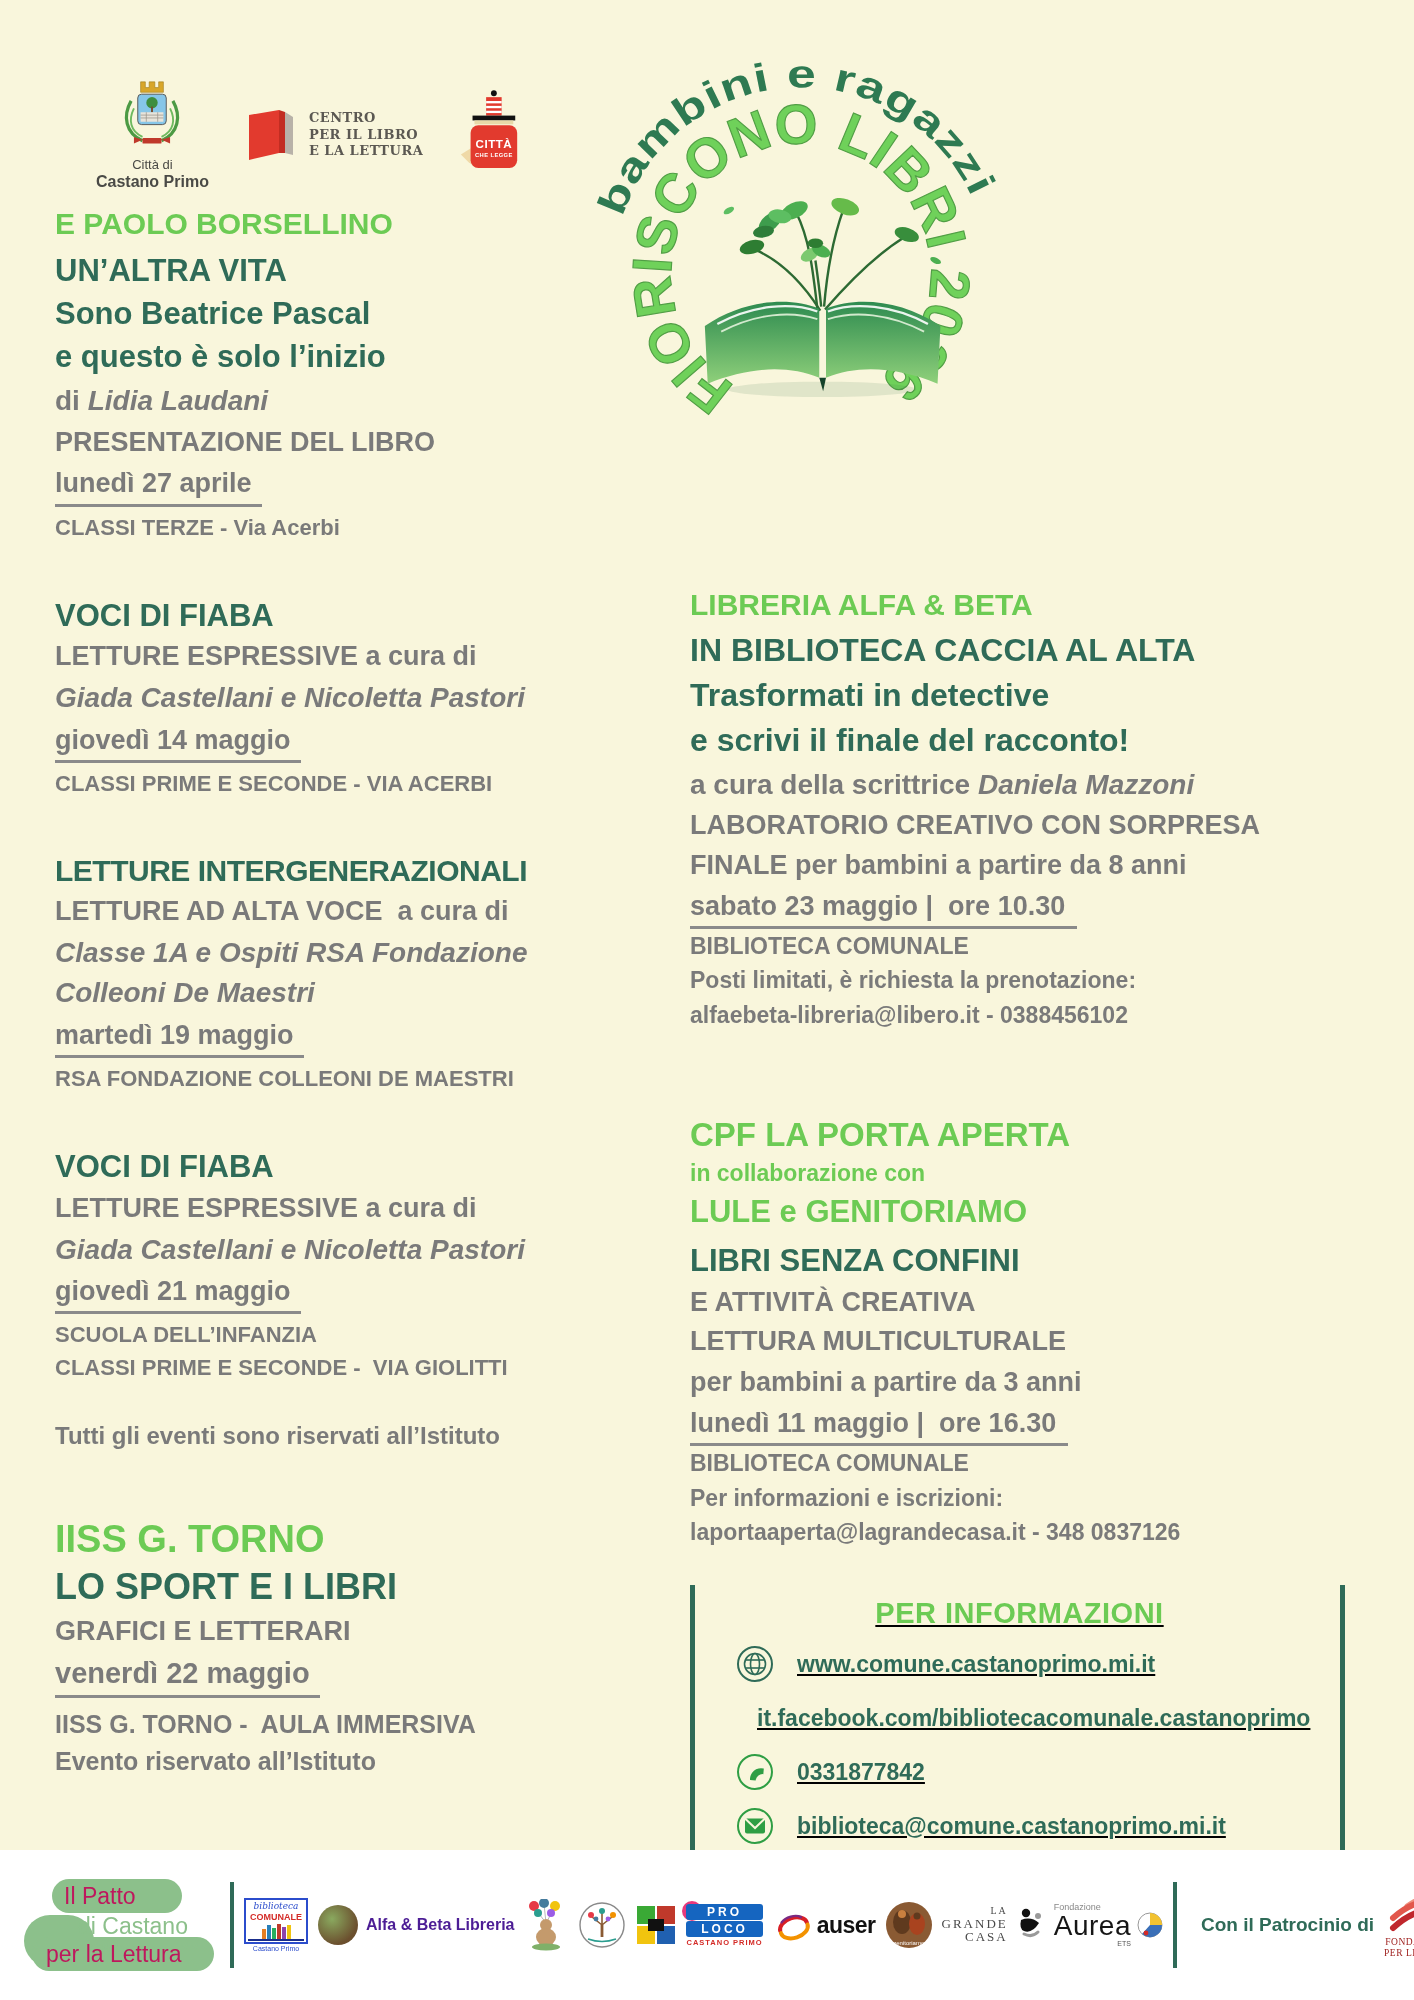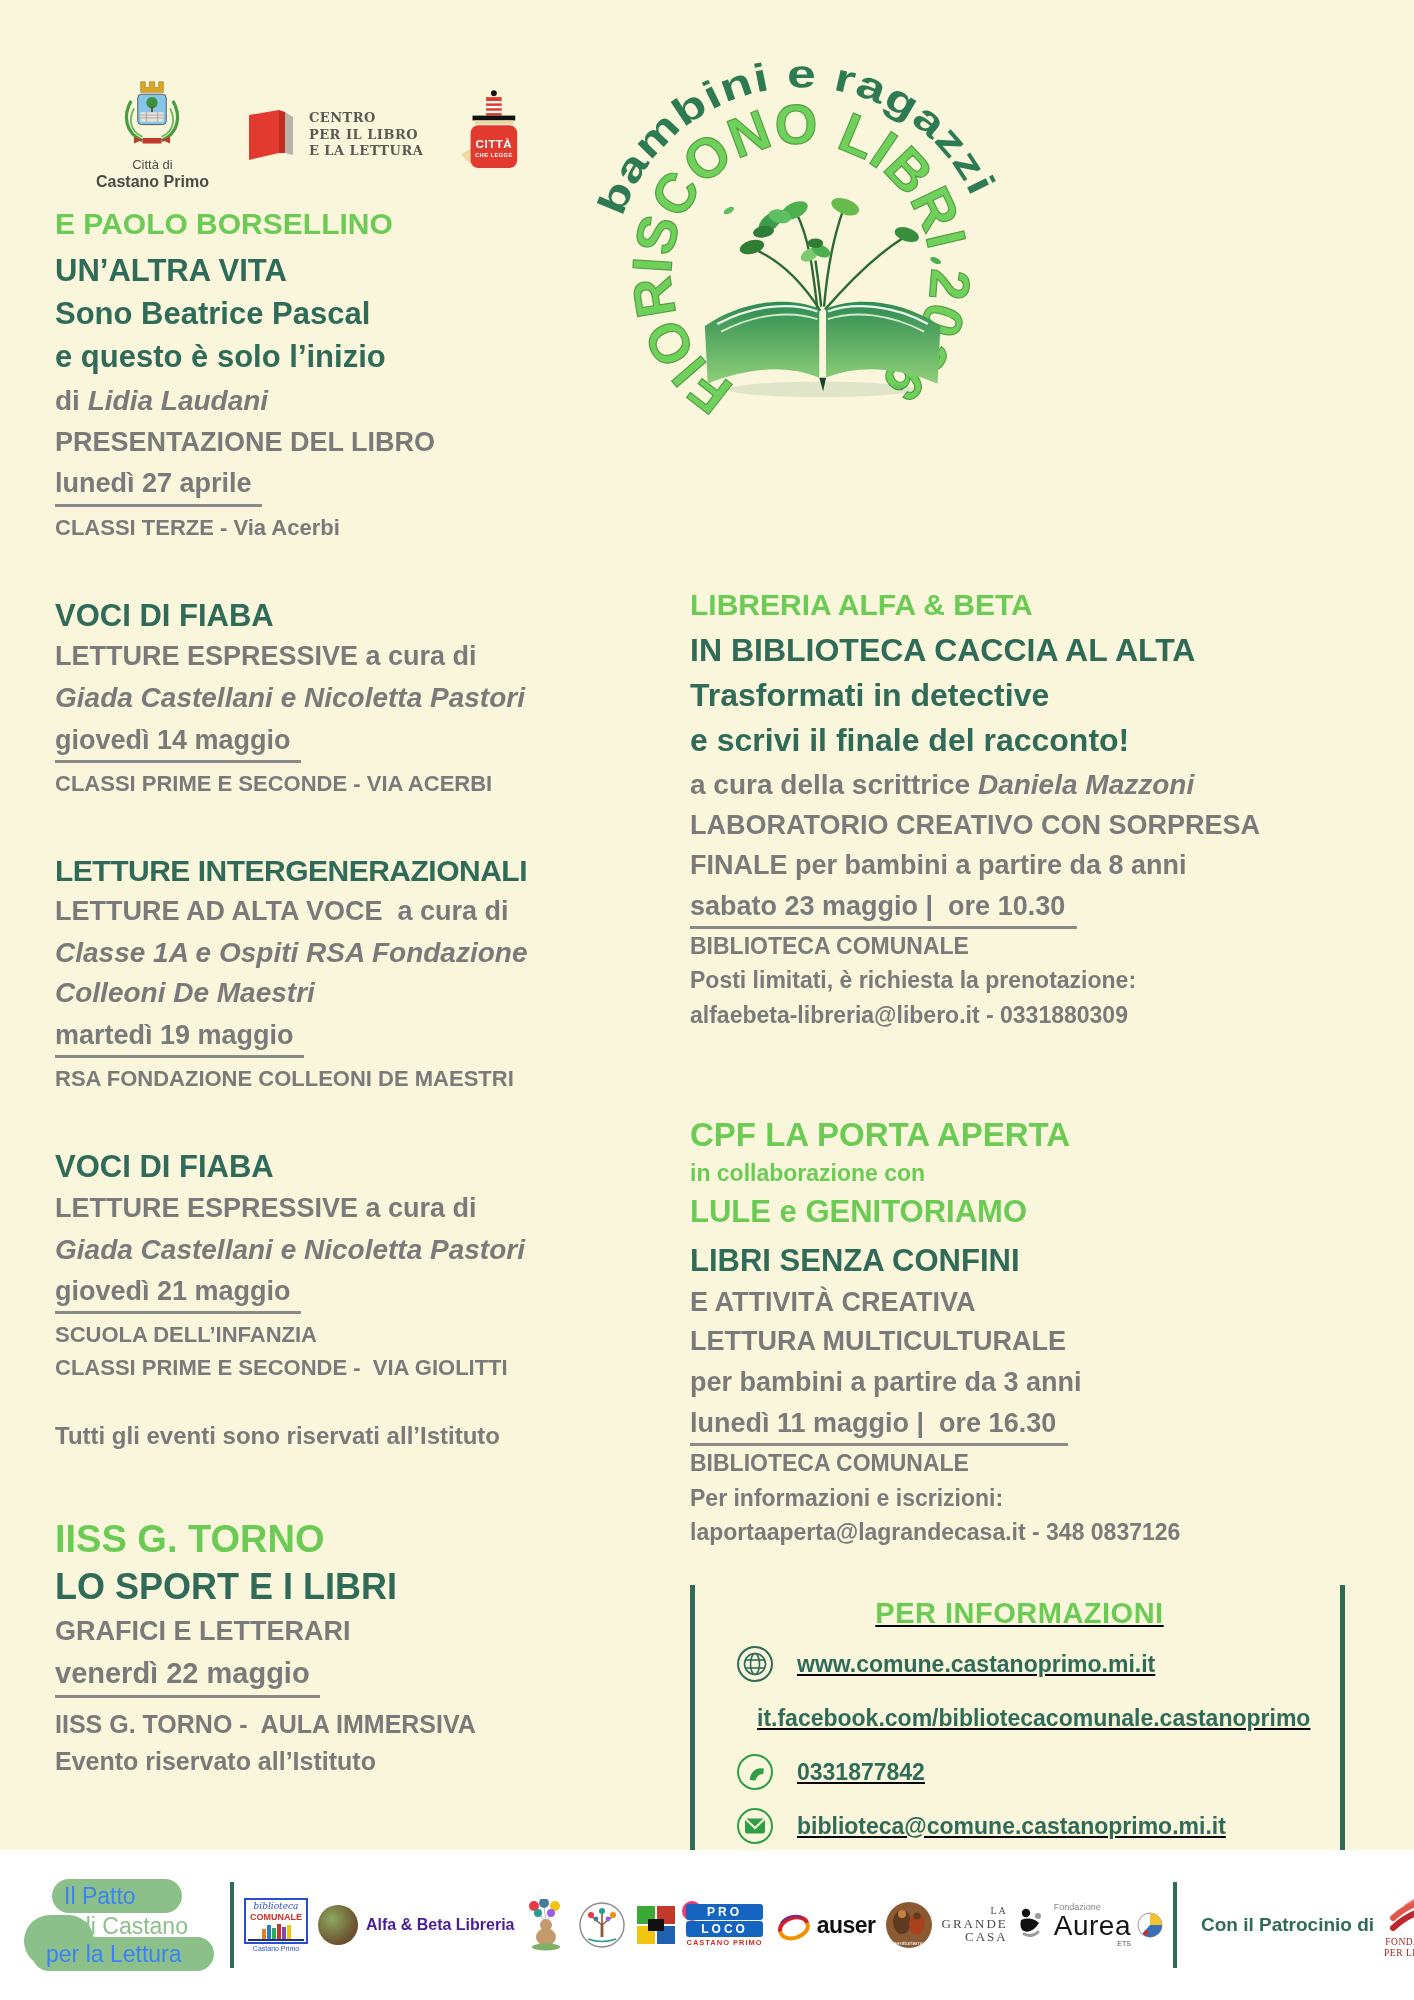--- a/index.html
+++ b/index.html
@@ -72,21 +72,21 @@
   .ic-ring-g{fill:none;stroke:#2f9e44;stroke-width:2;}
   .ic-line-t{stroke:#2F6B58;stroke-width:1.6;fill:none;}
   .ic-fill-g{fill:#2f9e44;}
 
   
   .footer{position:absolute;left:0;bottom:0;width:1414px;height:150px;background:#ffffff;
     display:flex;align-items:center;gap:10px;padding:0 24px;box-sizing:border-box;}
   .fdiv{width:4px;height:86px;background:#2F6B58;flex:0 0 auto;}
   .patto{position:relative;width:196px;height:100px;flex:0 0 auto;}
   .patto .blob{position:absolute;background:#8CC08B;border-radius:24px;}
-  .patto .t{position:absolute;font-size:23px;line-height:1;color:#3b82f6;}
+  .patto .t{position:absolute;font-size:23px;line-height:1;color:#be185d;}
   .patto .t.green{color:#8CC08B;}
   .bib{width:64px;flex:0 0 auto;text-align:center;}
   .bib-box{border:2px solid #2b4ccc;padding:2px 2px 1px;background:#fff;}
   .bib1{font-family:"DejaVu Serif",serif;font-style:italic;color:#2b4ccc;font-size:9px;line-height:1.1;}
   .bib2{color:#d42b27;font-weight:700;font-size:9px;line-height:1.2;}
   .bars{display:flex;align-items:flex-end;justify-content:center;gap:1px;height:16px;border-bottom:2px solid #1a2e8c;margin-top:1px;}
   .bars i{display:block;width:4px;}
   .bib3{color:#2b4ccc;font-size:7px;margin-top:1px;}
   .ab{display:flex;align-items:center;gap:8px;flex:0 0 auto;}
   .ab-av{width:40px;height:40px;border-radius:50%;background:radial-gradient(circle at 35% 35%, #8aa95f, #6b4f2e 70%);}
@@ -270,21 +270,21 @@
     <div class="r-org lg ln">LIBRERIA ALFA &amp; BETA</div>
     <div class="r-title dg ln" style="margin-top:4px;">IN BIBLIOTECA CACCIA AL ALTA</div>
     <div class="r-sub dg ln">Trasformati in detective</div>
     <div class="r-sub dg ln">e scrivi il finale del racconto!</div>
     <div class="curator gy ln"><span>a cura della scrittrice </span><i>Daniela Mazzoni</i></div>
     <div class="r-desc gy ln">LABORATORIO CREATIVO CON SORPRESA</div>
     <div class="r-desc gy ln">FINALE per bambini a partire da 8 anni</div>
     <div class="date-row"><span class="r-date gy ln">sabato 23 maggio |  ore 10.30</span></div>
     <div class="r-venue gy ln">BIBLIOTECA COMUNALE</div>
     <div class="r-info gy ln">Posti limitati, è richiesta la prenotazione:</div>
-    <div class="r-info gy ln">alfaebeta-libreria@libero.it - 0331880309</div>
+    <div class="r-info gy ln">alfaebeta-libreria@libero.it - 0388456102</div>
   </div>
 
   <div style="margin-top:82px;">
     <div class="r2-org1 lg ln">CPF LA PORTA APERTA</div>
     <div class="collab lg ln">in collaborazione con</div>
     <div class="r2-org2 lg ln">LULE e GENITORIAMO</div>
     <div class="r-title dg ln" style="font-size:31px;margin-top:6px;">LIBRI SENZA CONFINI</div>
     <div class="r-desc gy ln">E ATTIVITÀ CREATIVA</div>
     <div class="r-desc gy ln">LETTURA MULTICULTURALE</div>
     <div class="r-desc gy ln" style="font-weight:700;margin-top:2px;">per bambini a partire da 3 anni</div>

